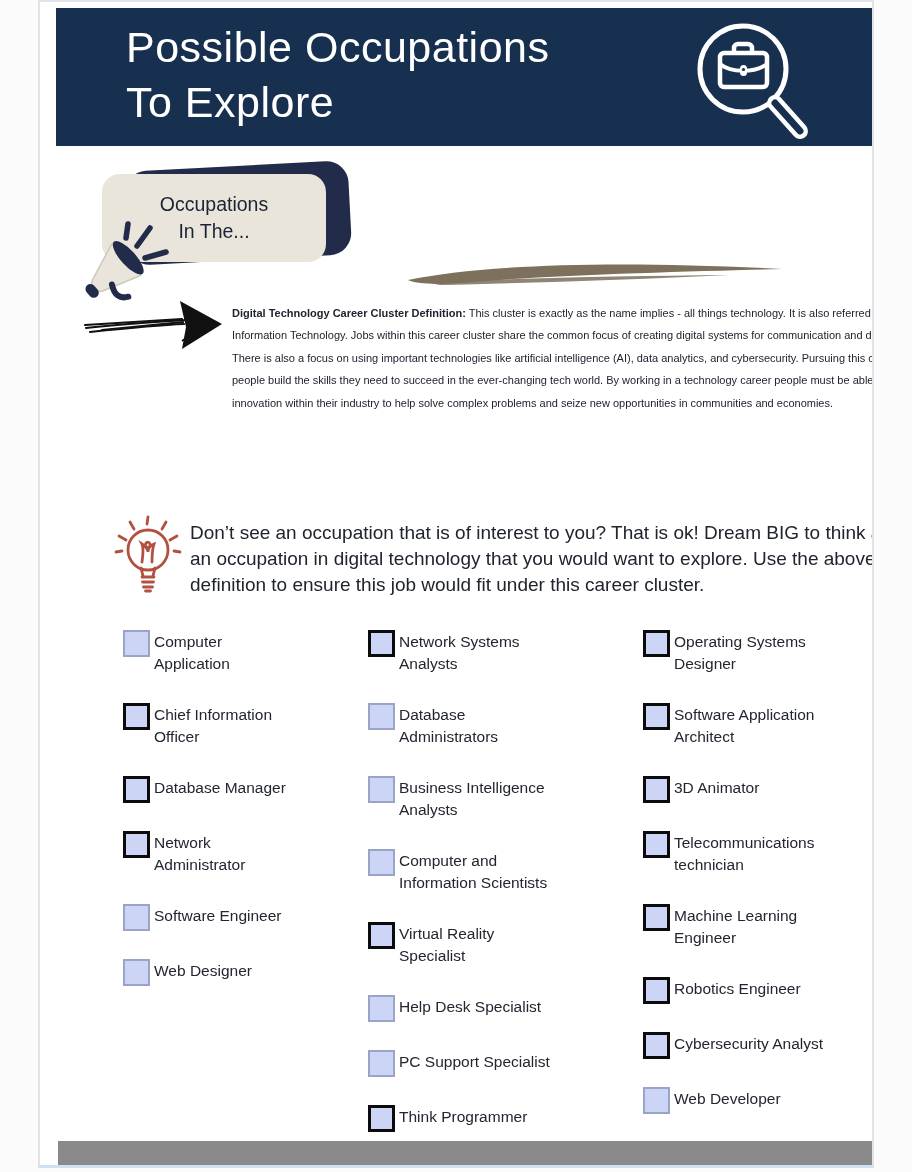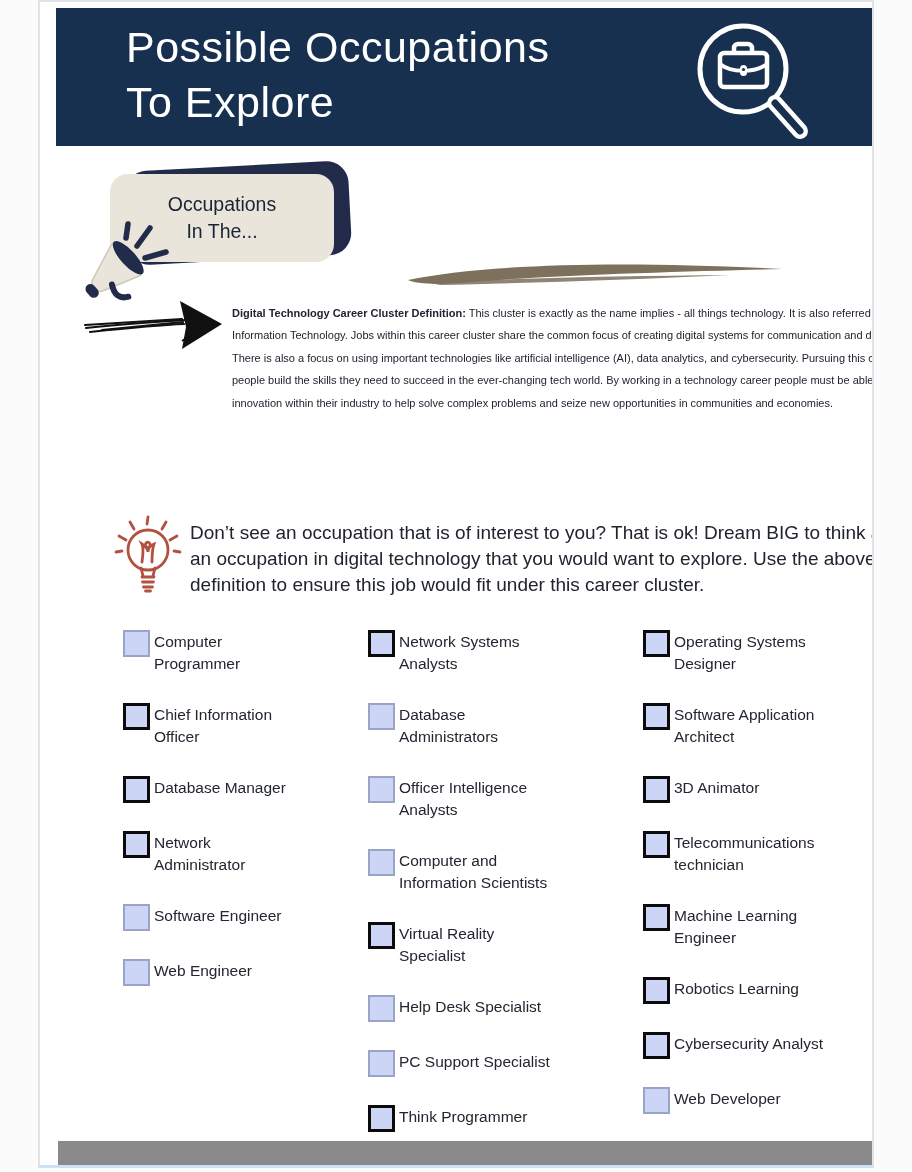--- a/index.html
+++ b/index.html
@@ -7,21 +7,21 @@
     position:relative;width:836px;height:1168px;margin:0 auto;
     background:#ffffff;border:2px solid #e0e3e8;border-bottom:3px solid #cfe0f2;
     border-radius:0;overflow:hidden;box-sizing:border-box;text-decoration:underline;
   }
   
   .banner{position:absolute;left:16px;top:6px;width:875px;height:138px;background:var(--navy,#18304f);}
   .banner-title{position:absolute;left:70px;top:12px;color:#fff;font-size:43px;line-height:55px;font-weight:300;letter-spacing:.5px;white-space:pre-line;}
   .banner-icon{position:absolute;left:625px;top:4px;}
   
   .bubble-shadow{position:absolute;left:86px;top:164px;width:224px;height:94px;background:var(--navy-deep,#222b49);border-radius:22px;transform:rotate(-3deg);}
-  .bubble{position:absolute;left:70px;top:172px;width:224px;height:88px;background:var(--cream,#e9e5db);border-radius:18px;display:flex;align-items:center;justify-content:center;text-align:center;}
+  .bubble{position:absolute;left:62px;top:172px;width:224px;height:88px;background:var(--cream,#e9e5db);border-radius:18px;display:flex;align-items:center;justify-content:center;text-align:center;}
   .bubble-text{font-size:19.5px;line-height:27px;color:#1b2335;font-weight:500;white-space:pre-line;}
   .megaphone{position:absolute;left:34px;top:214px;}
   
   .cluster-title{position:absolute;left:318px;top:172px;width:520px;text-align:center;font-size:36px;line-height:49px;color:#1d2230;font-weight:400;}
   .brush{position:absolute;left:360px;top:258px;}
   
   .arrow{position:absolute;left:42px;top:295px;}
   .definition{position:absolute;left:184px;top:292px;width:702px;font-size:11px;line-height:22.4px;color:#20242f;margin:8px;}
   .definition b{font-weight:700;}
   
@@ -114,21 +114,21 @@
       <line x1="65" y1="22" x2="58" y2="26"></line>
       <path d="M4 38 l6 -1 M68 38 l-6 -1"></path>
     </g>
   </svg>
   <p class="tip">Don’t see an occupation that is of interest to you? That is ok! Dream BIG to think about an occupation in digital technology that you would want to explore. Use the above definition to ensure this job would fit under this career cluster.</p>
 
   <div class="occ-col c0">
       <div class="occ-item">
         <span class="checkbox light"></span>
         <span class="occ-label">Computer
-Programmer</span>
+Application</span>
       </div>
       <div class="occ-item">
         <span class="checkbox dark"></span>
         <span class="occ-label">Chief Information
 Officer</span>
       </div>
       <div class="occ-item">
         <span class="checkbox dark"></span>
         <span class="occ-label">Database Manager</span>
       </div>
@@ -136,37 +136,37 @@
         <span class="checkbox dark"></span>
         <span class="occ-label">Network
 Administrator</span>
       </div>
       <div class="occ-item">
         <span class="checkbox light"></span>
         <span class="occ-label">Software Engineer</span>
       </div>
       <div class="occ-item">
         <span class="checkbox light"></span>
-        <span class="occ-label">Web Engineer</span>
+        <span class="occ-label">Web Designer</span>
       </div>
     </div>
   <div class="occ-col c1">
       <div class="occ-item">
         <span class="checkbox dark"></span>
         <span class="occ-label">Network Systems
 Analysts</span>
       </div>
       <div class="occ-item">
         <span class="checkbox light"></span>
         <span class="occ-label">Database
 Administrators</span>
       </div>
       <div class="occ-item">
         <span class="checkbox light"></span>
-        <span class="occ-label">Officer Intelligence
+        <span class="occ-label">Business Intelligence
 Analysts</span>
       </div>
       <div class="occ-item">
         <span class="checkbox light"></span>
         <span class="occ-label">Computer and
 Information Scientists</span>
       </div>
       <div class="occ-item">
         <span class="checkbox dark"></span>
         <span class="occ-label">Virtual Reality
@@ -205,21 +205,21 @@
         <span class="occ-label">Telecommunications
 technician</span>
       </div>
       <div class="occ-item">
         <span class="checkbox dark"></span>
         <span class="occ-label">Machine Learning
 Engineer</span>
       </div>
       <div class="occ-item">
         <span class="checkbox dark"></span>
-        <span class="occ-label">Robotics Learning</span>
+        <span class="occ-label">Robotics Engineer</span>
       </div>
       <div class="occ-item">
         <span class="checkbox dark"></span>
         <span class="occ-label">Cybersecurity Analyst</span>
       </div>
       <div class="occ-item">
         <span class="checkbox light"></span>
         <span class="occ-label">Web Developer</span>
       </div>
     </div>

